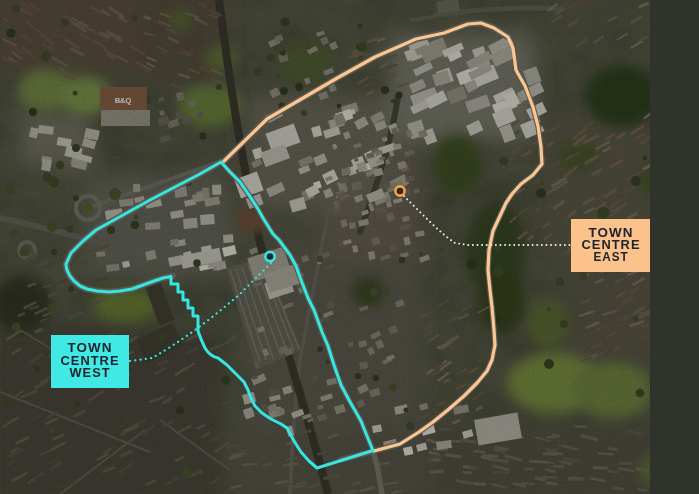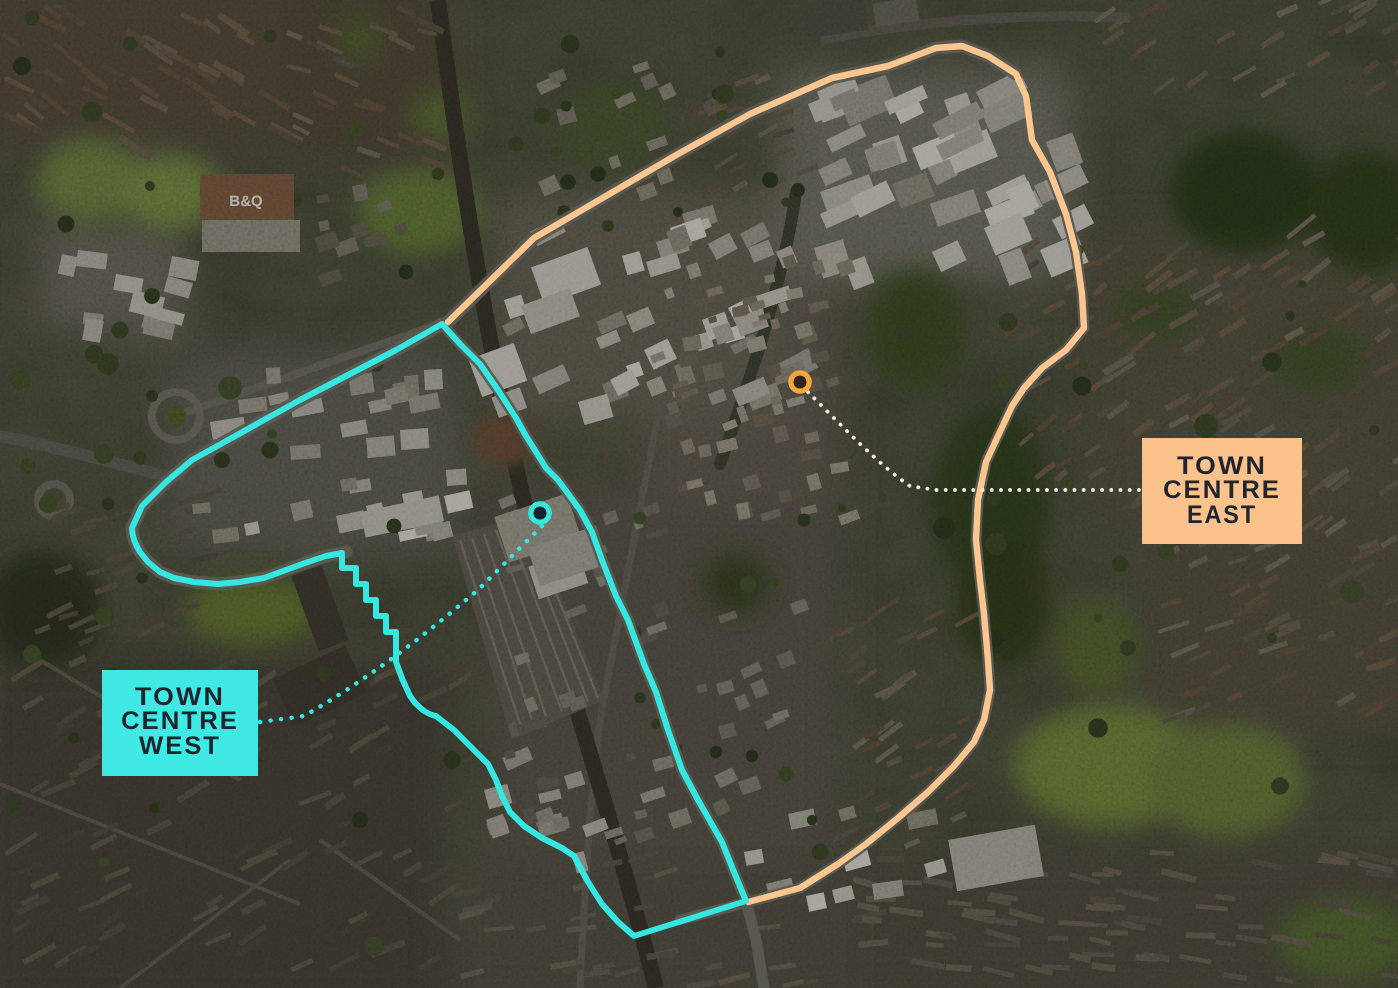--- a/index.html
+++ b/index.html
@@ -1,16 +1,16 @@
 <!DOCTYPE html>
 <html><head>
 <meta charset="utf-8">
 <style>
   html,body{margin:0;padding:0;background:#30332b;}
-  #map{position:relative;width:699px;height:494px;overflow:hidden;font-family:"Liberation Sans", sans-serif;text-align:center;}
+  #map{position:relative;width:650px;height:494px;overflow:hidden;font-family:"Liberation Sans", sans-serif;text-align:center;}
 </style>
 </head>
 <body>
 
 <div id="map">
 <svg width="699" height="494" viewBox="0 0 699 494">
 <defs>
   <filter id="b6" x="-30%" y="-30%" width="160%" height="160%">
           <feGaussianBlur stdDeviation="6"></feGaussianBlur>
         </filter>

